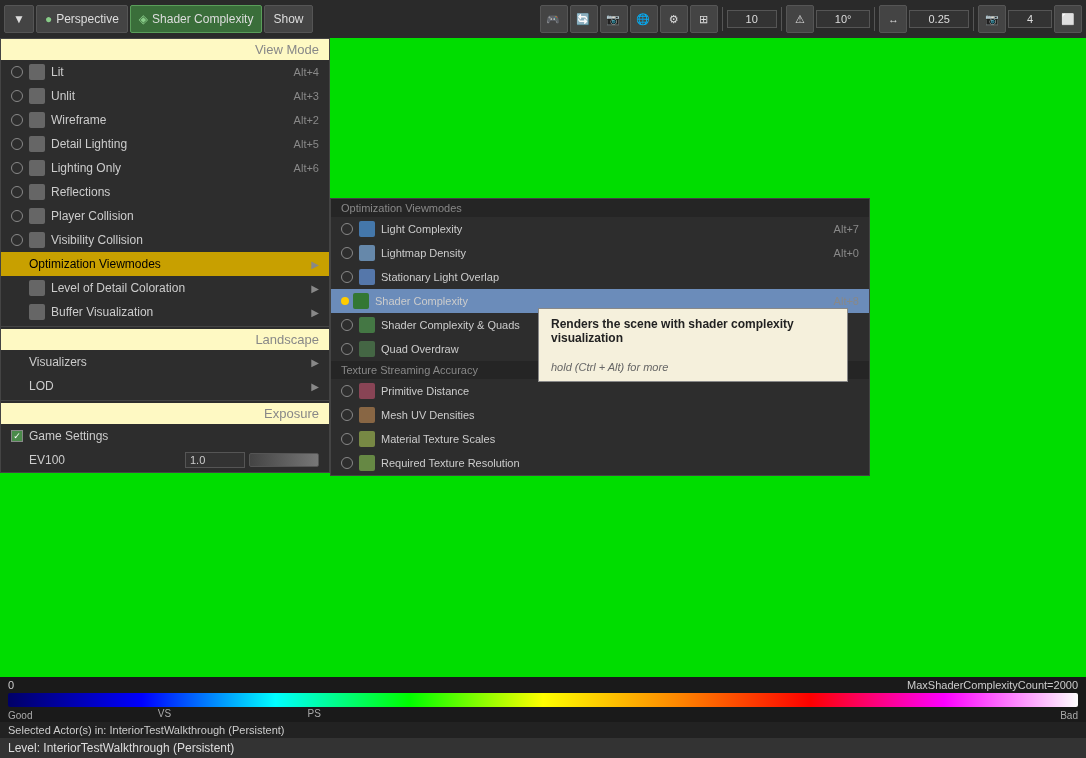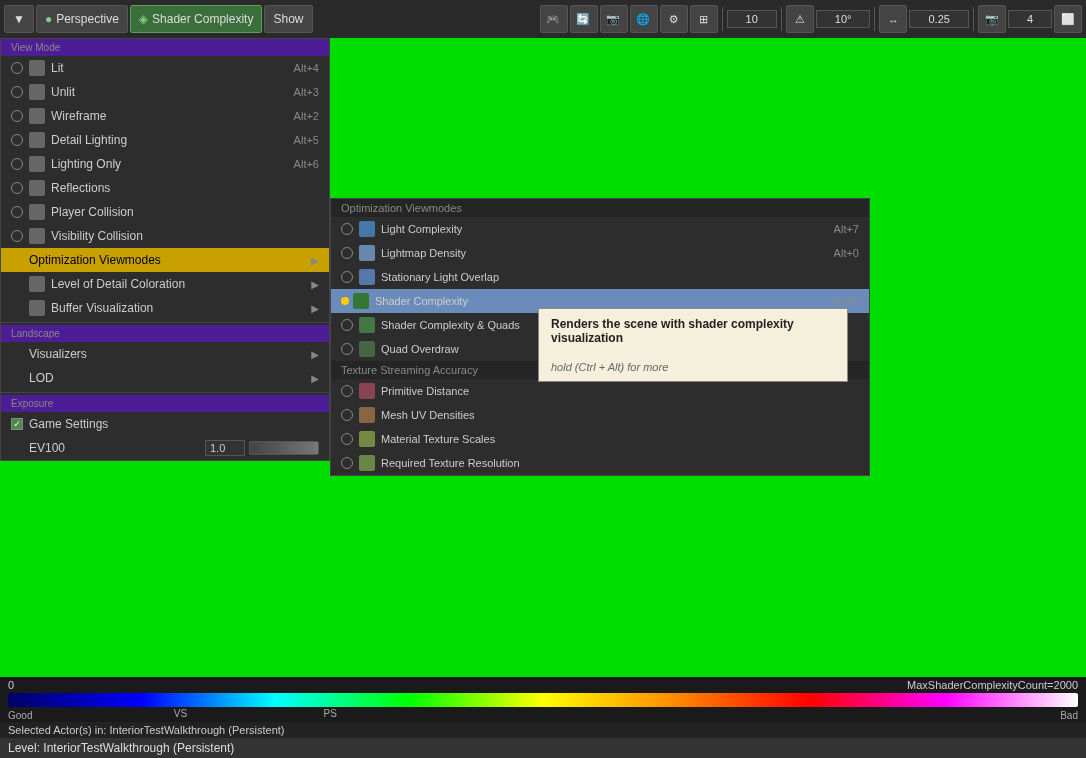--- a/index.html
+++ b/index.html
@@ -90,23 +90,24 @@
       left: 0;
       width: 330px;
       background: #2d2d2d;
       border: 1px solid #444;
       z-index: 200;
       color: #ccc;
     }
 
     .menu-section-header {
       padding: 3px 10px;
-      font-size: 10px;
+      font-size: 13px;
       color: #888;
-      background: #4c1d95;
+      background: #fef9c3;
+      text-align: right;
     }
 
     .menu-item {
       display: flex;
       align-items: center;
       padding: 3px 10px;
       cursor: pointer;
       position: relative;
       height: 24px;
     }
@@ -268,21 +269,20 @@
       height: 14px;
       background: linear-gradient(to right, #000066, #0000ff, #00ffff, #00ff00, #ffff00, #ff8800, #ff0000, #ff00ff, #ffffff);
       border-radius: 2px;
     }
 
     #vs-label, #ps-label {
       position: absolute;
       bottom: -12px;
       font-size: 10px;
       color: #aaa;
-      margin-left: 16px;
     }
 
     #vs-label { left: 14%; }
     #ps-label { left: 28%; }
 
     #shader-numbers-row {
       display: flex;
       justify-content: space-between;
       padding: 1px 8px;
       font-size: 10px;
@@ -527,21 +527,21 @@
   <div class="menu-section-header">Exposure</div>
 
   <div class="menu-item">
     <div class="menu-checkbox">✓</div>
     <span class="item-label">Game Settings</span>
   </div>
 
   <div class="menu-item">
     <div style="width:18px;"></div>
     <span class="item-label">EV100</span>
-    <input class="ev-input" type="text" style="margin-left: 8px; width: 40px;" value="1.0">
+    <input class="ev-input" type="text" style="margin-left: 8px; width: 60px;" value="1.0">
     <div class="ev-slider" style="margin-left:4px;"></div>
   </div>
 
 </div>
 
 <div id="optim-submenu">
   <div class="submenu-section-header">Optimization Viewmodes</div>
 
   <div class="submenu-item">
     <div class="radio-dot"></div>

